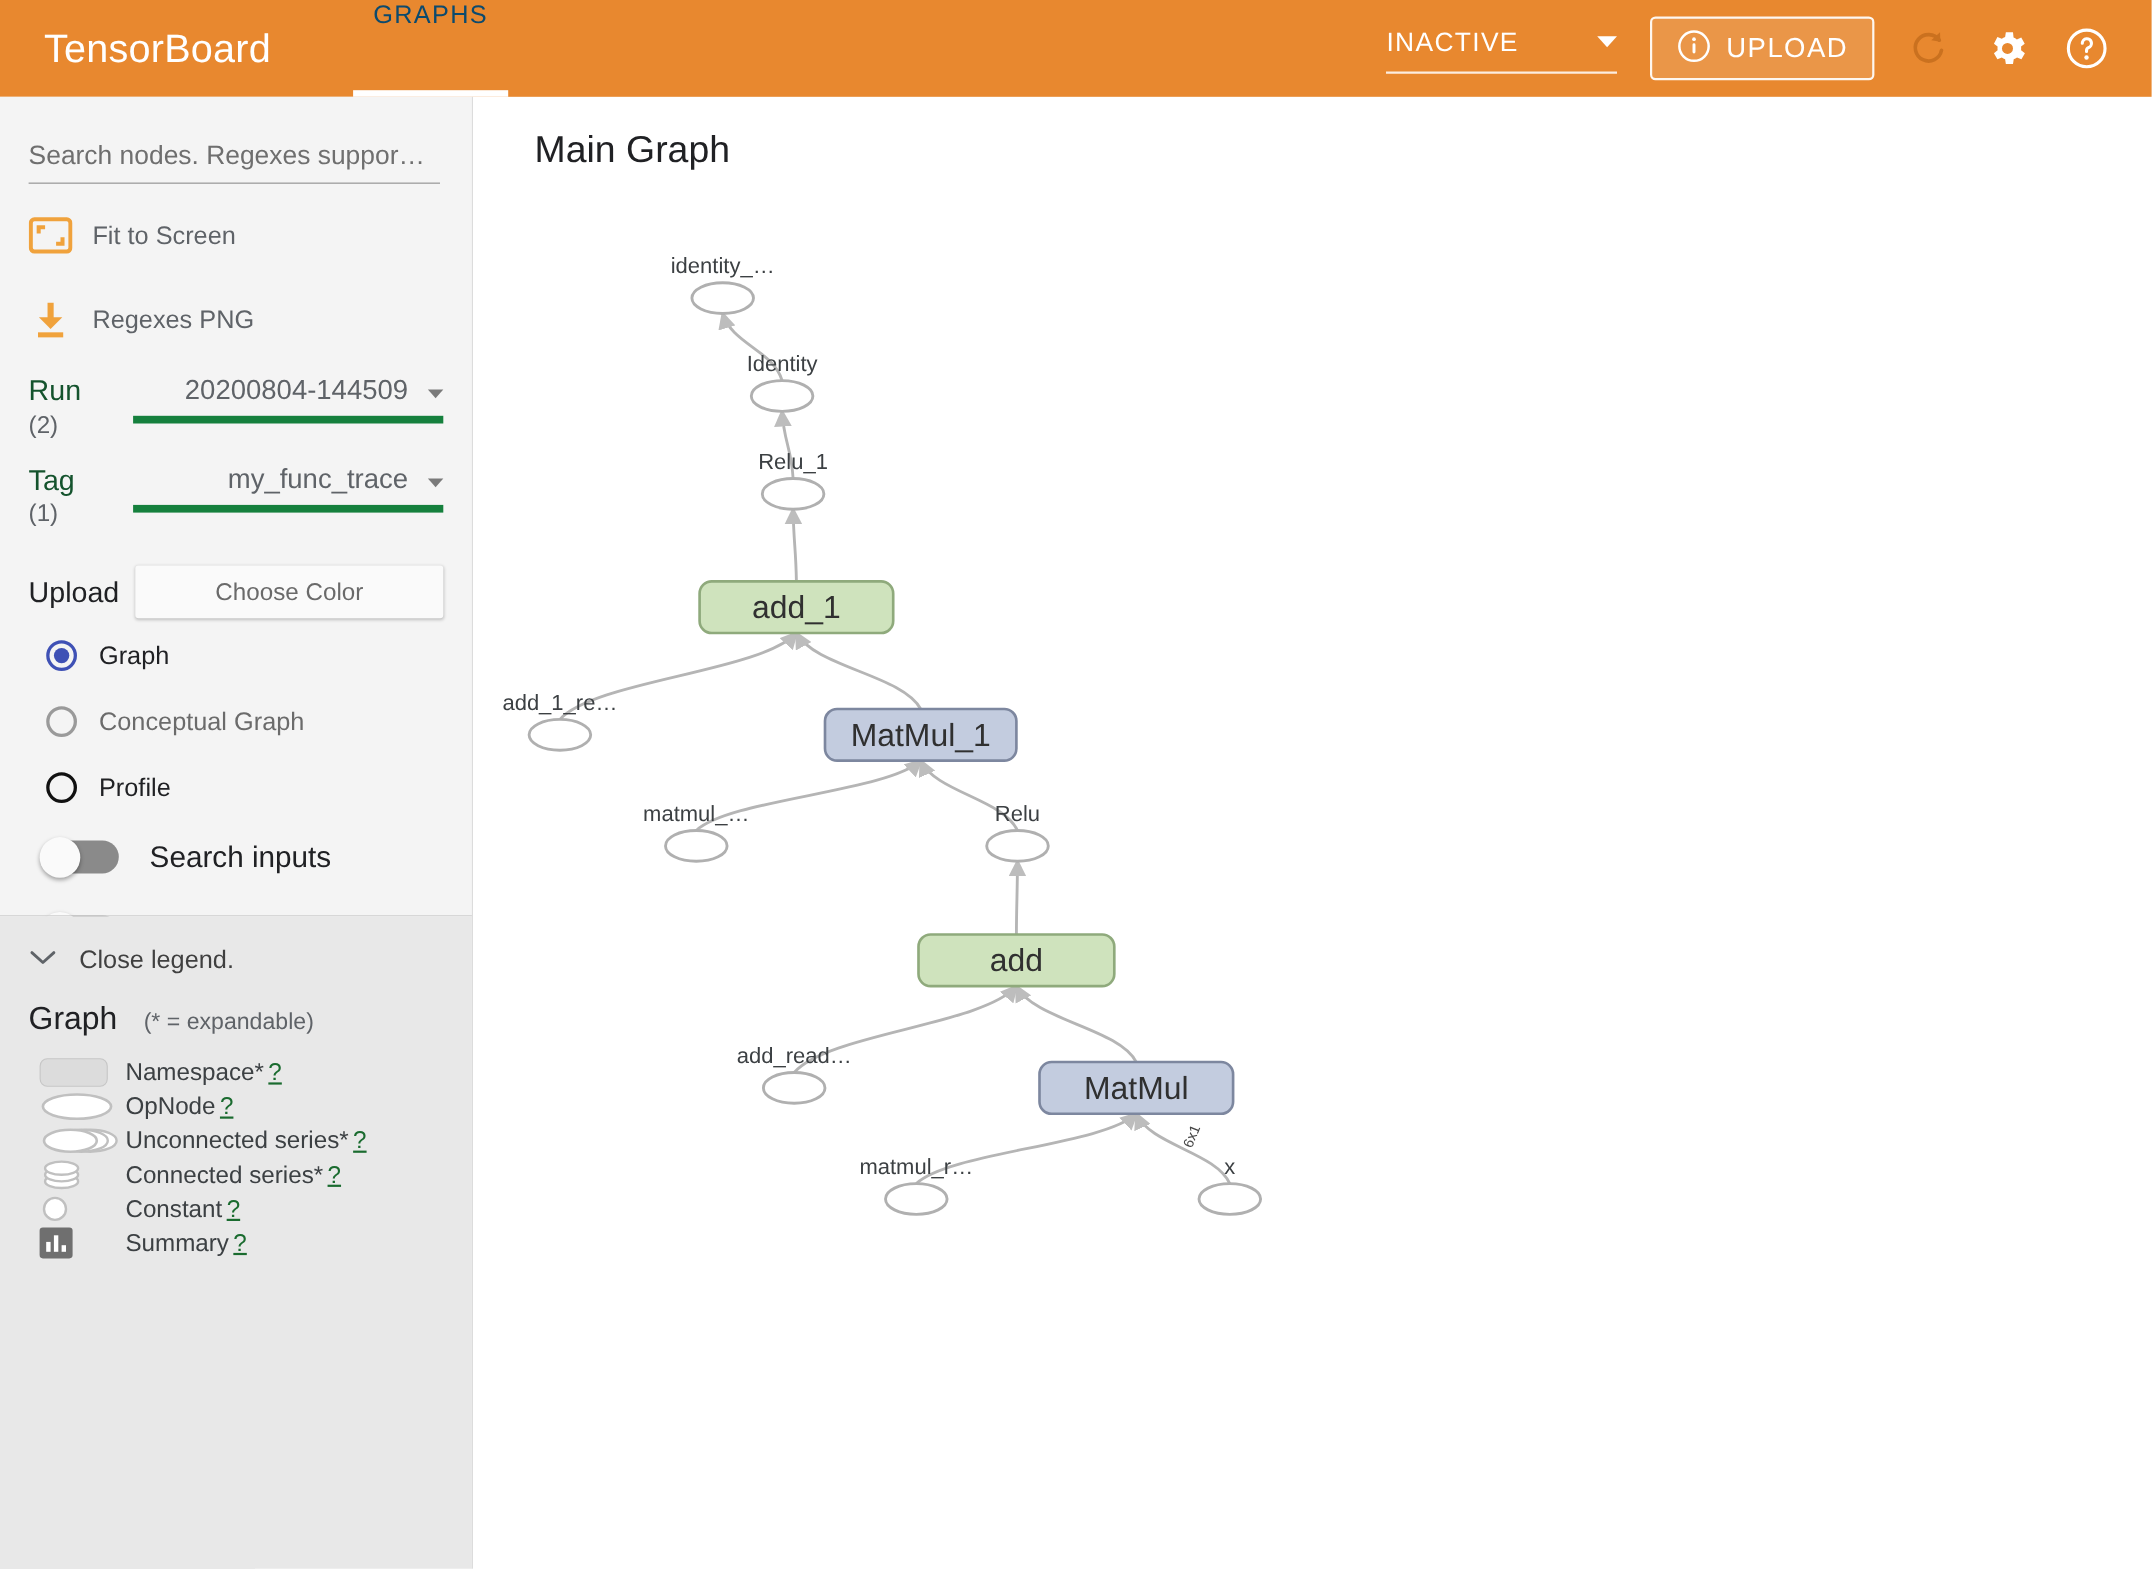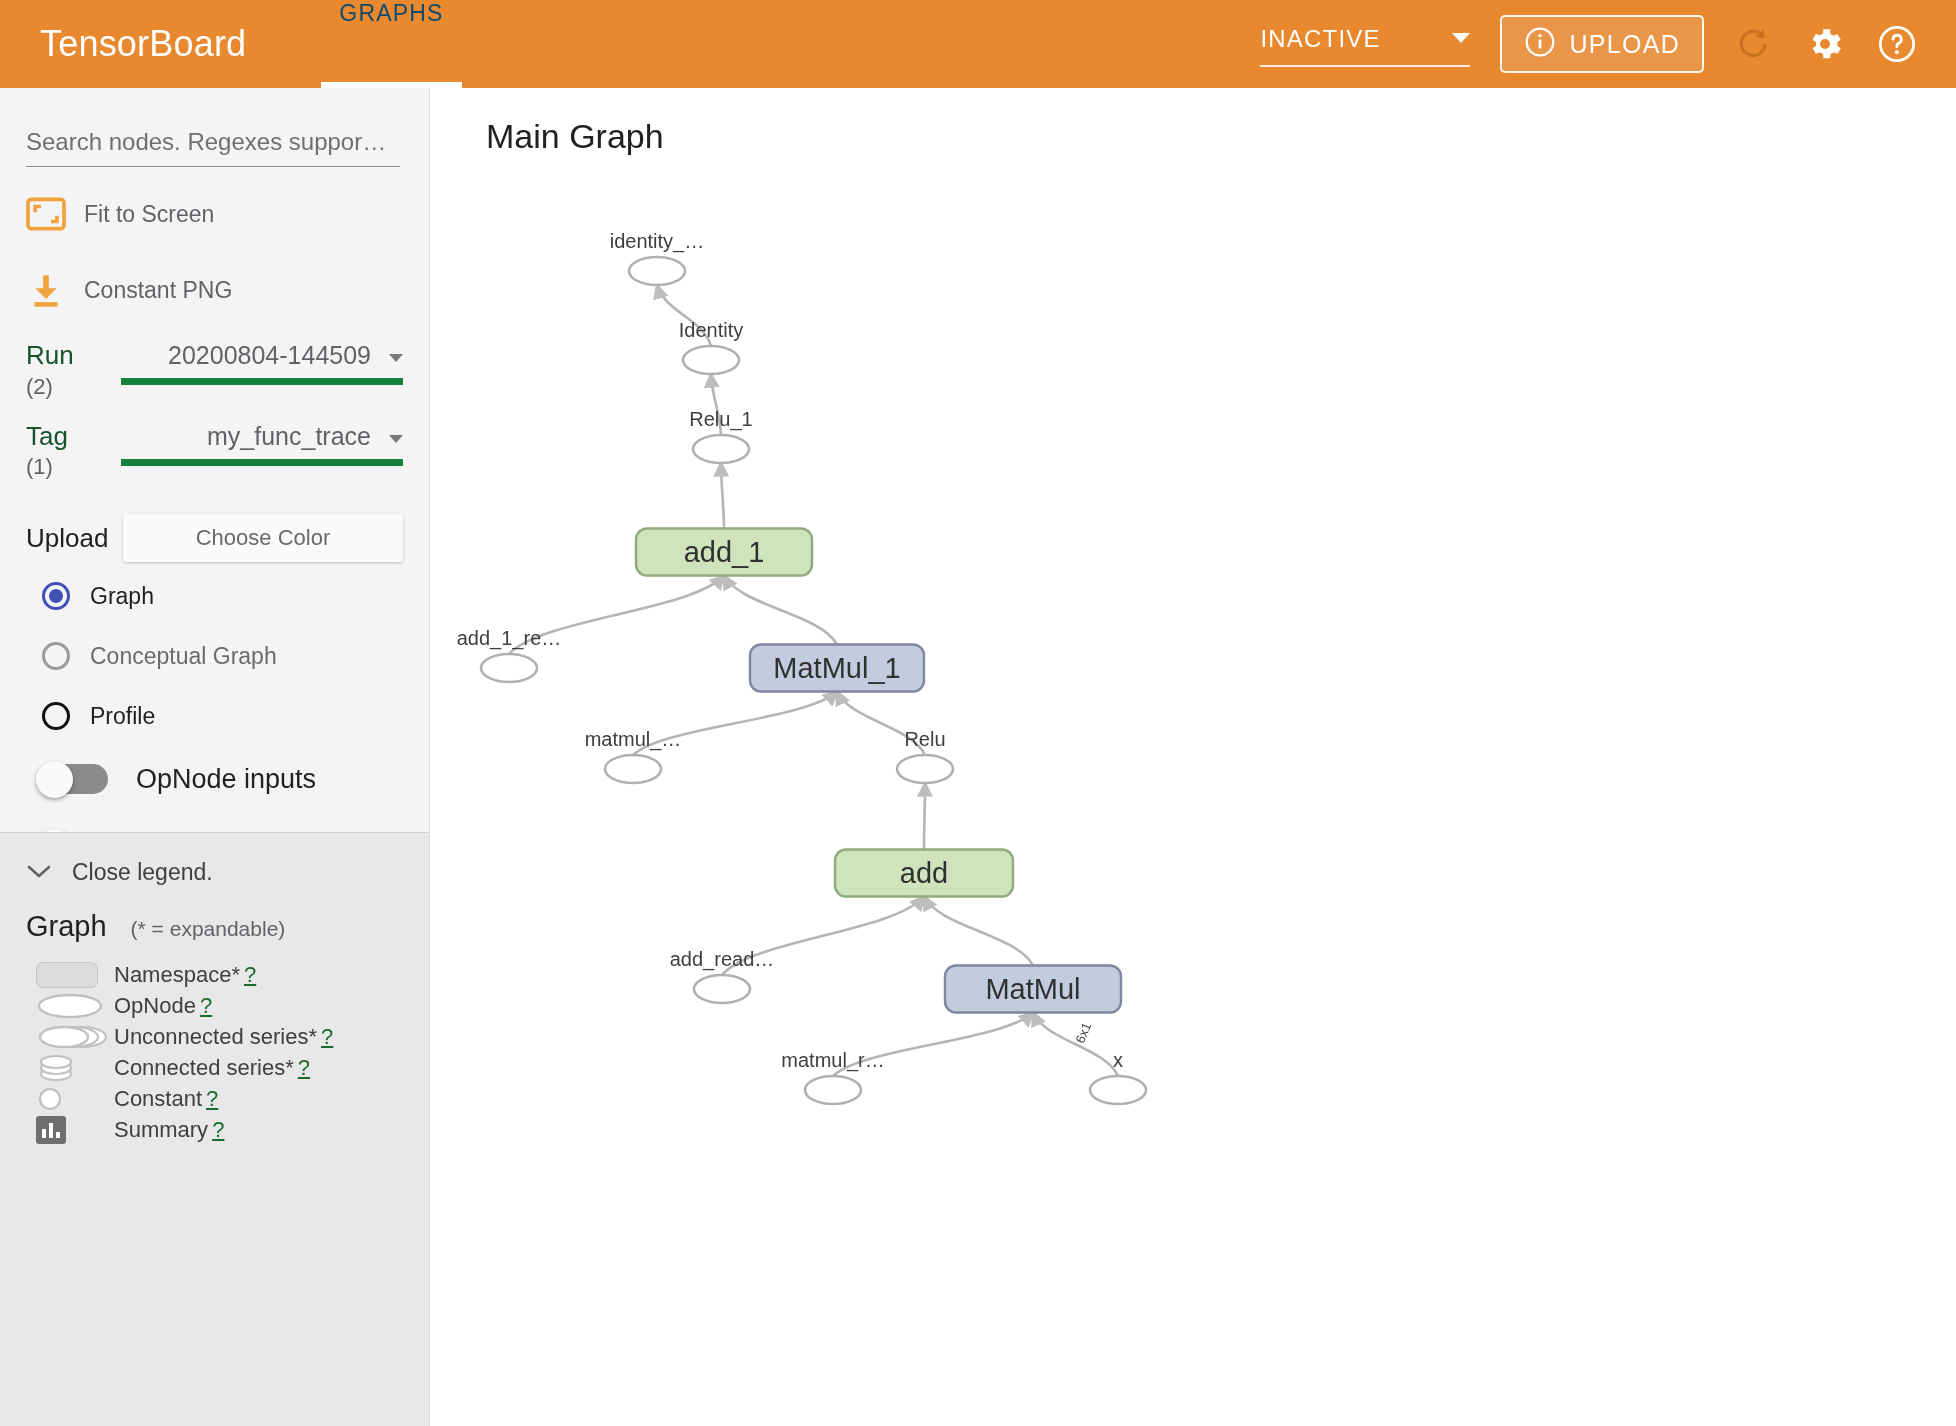--- a/index.html
+++ b/index.html
@@ -302,21 +302,21 @@
     </div>
 
     <div class="action-row">
       <span class="ico">
         <svg width="40" height="36" viewBox="0 0 24 22">
           <path d="M12 2 V12" stroke="#f0a23c" stroke-width="3.4" stroke-linecap="butt"></path>
           <path d="M5.5 10 L12 16.5 L18.5 10 Z" fill="#f0a23c"></path>
           <rect x="5" y="18.4" width="14" height="2.8" fill="#f0a23c"></rect>
         </svg>
       </span>
-      <span class="lab">Constant PNG</span>
+      <span class="lab">Regexes PNG</span>
     </div>
 
     <div class="field-row">
       <div class="field-label">
         <div class="nm">Run</div>
         <div class="ct">(2)</div>
       </div>
       <div class="field-ctl">
         <span class="val">20200804-144509</span>
         <span class="caret-dark"></span>
@@ -352,21 +352,21 @@
     <div class="radio-row">
       <span class="radio dark"></span>
       <span class="lab">Profile</span>
     </div>
 
     <div class="toggle-row">
       <span class="switch">
         <span class="track"></span>
           <span class="knob"></span>
       </span>
-      <span class="lab">OpNode inputs</span>
+      <span class="lab">Search inputs</span>
     </div>
     <div class="toggle-row">
       <span class="switch">
         <span class="track"></span>
           <span class="knob"></span>
       </span>
       <span class="lab">Show health pills</span>
     </div>
 
     <div class="color-row">

